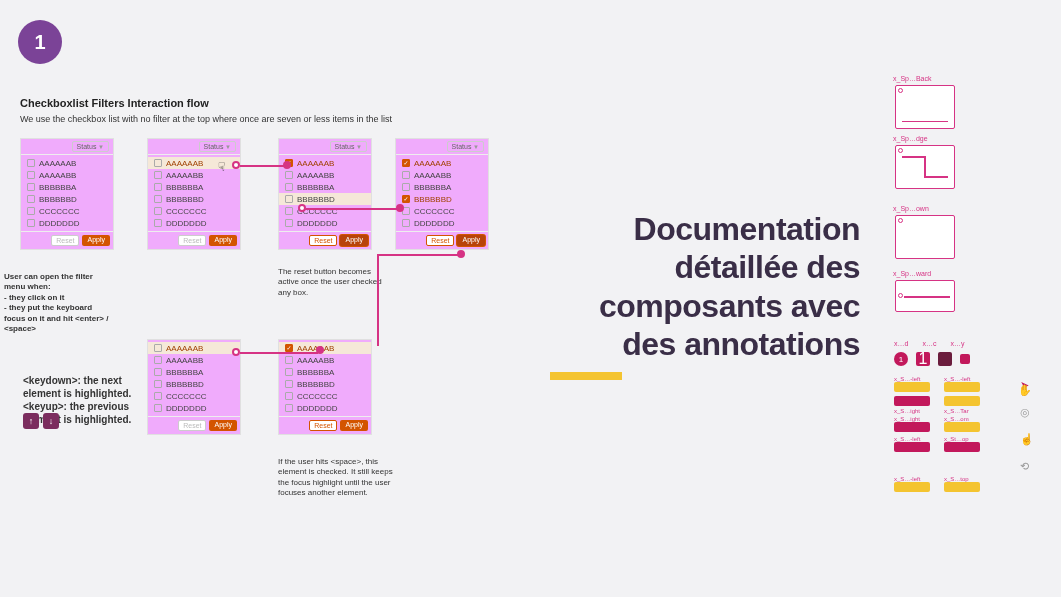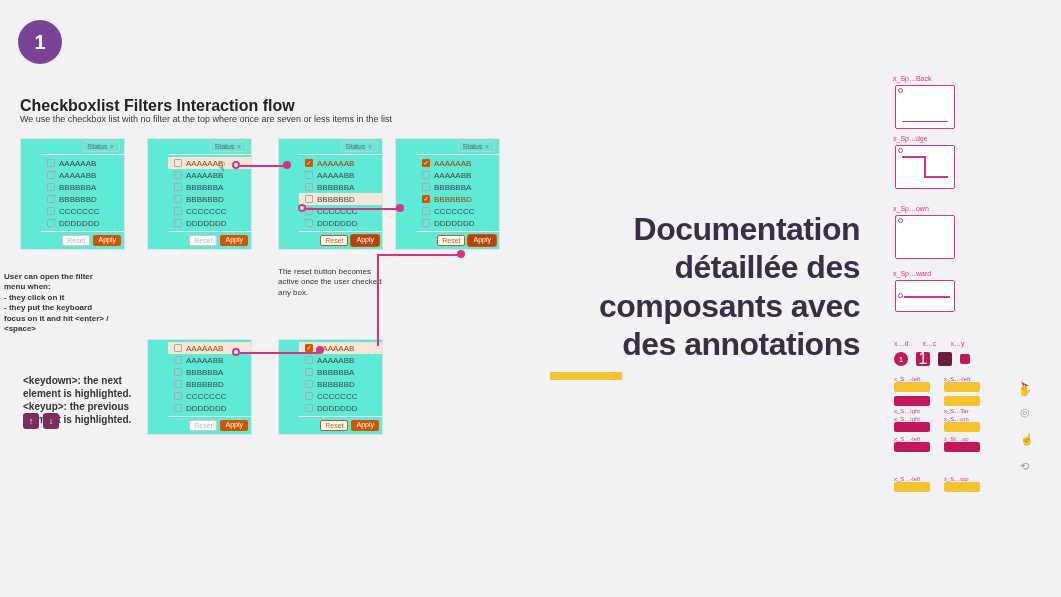--- a/index.html
+++ b/index.html
@@ -3,25 +3,25 @@
 <meta charset="utf-8">
 <style>
 * { box-sizing: border-box; margin: 0; padding: 0; }
 body { font-family: Arial, sans-serif; background: #f2f2f4; width: 1061px; height: 597px; overflow: hidden; position: relative; }
 
 .canvas { width: 1061px; height: 597px; position: relative; }
 
 
 .left-panel { position: absolute; left: 0; top: 0; width: 510px; height: 597px; padding: 20px 20px 0 20px; }
 .badge-num { position: absolute; left: 18px; top: 20px; width: 44px; height: 44px; border-radius: 50%; background: #7b4397; color: #fff; display: flex; align-items: center; justify-content: center; font-size: 20px; font-weight: bold; }
-.doc-title { position: absolute; left: 20px; top: 97px; font-size: 16px; font-weight: bold; color: #222; }
+.doc-title { position: absolute; left: 20px; top: 97px; font-size: 11px; font-weight: bold; color: #222; }
 .doc-sub { position: absolute; left: 20px; top: 114px; font-size: 9px; color: #333; }
 
 
-.filtercard { position: absolute; width: 105px; background: #5eead4; border: 1px solid #e0e0e0; font-size: 8px; color: #444; padding-left: 20px; }
+.filtercard { position: absolute; width: 94px; background: #f0abfc; border: 1px solid #e0e0e0; font-size: 8px; color: #444; }
 .fc-header { height: 16px; display: flex; justify-content: flex-end; align-items: center; padding: 0 4px; border-bottom: 1px solid #eee; }
 .status-btn { border: 1px solid #ccc; padding: 1px 4px; font-size: 7px; border-radius: 2px; color: #666; }
 .status-btn::after { content: " ▼"; font-size: 6px; color: #999; }
 .fc-items { padding: 2px 0; }
 .fc-item { display: flex; align-items: center; padding: 1.5px 6px; gap: 4px; }
 .fc-item.checked .cb { background: #d35400; border-color: #d35400; }
 .fc-item.checked .cb::after { content: "✓"; color: #fff; font-size: 6px; line-height: 7px; display:block; text-align:center; }
 .fc-item.hl { background: #f5e8d8; }
 .cb { width: 8px; height: 8px; border: 1px solid #aaa; border-radius: 1px; flex-shrink: 0; }
 .fc-item.checked span { color: #a04000; }
@@ -311,20 +311,21 @@
         <span class="btn-apply">Apply</span>
       </div>
 </div>
 
 <div class="note note1" style="white-space:pre-line">User can open the filter menu when:
 - they click on it
 - they put the keyboard focus on it and hit &lt;enter&gt; / &lt;space&gt;</div>
 <div class="note note2">The reset button becomes active once the user checked any box.</div>
 <div class="note note3" style="white-space:pre-line">&lt;keydown&gt;: the next element is highlighted.
 &lt;keyup&gt;: the previous element is highlighted.</div>
+<div class="note note4">If the user hits &lt;space&gt;, this element is checked. It still keeps the focus highlight until the user focuses another element.</div>
 
 <div class="arrow-keys">
   <div class="akey">↑</div>
   <div class="akey">↓</div>
 </div>
 
 <div class="anno-dot" style="left:232px; top:161px"></div>
 <div class="anno-line" style="left:240px; top:165px; width:45px"></div>
 <div class="anno-dot fill" style="left:283px; top:161px"></div>
 

